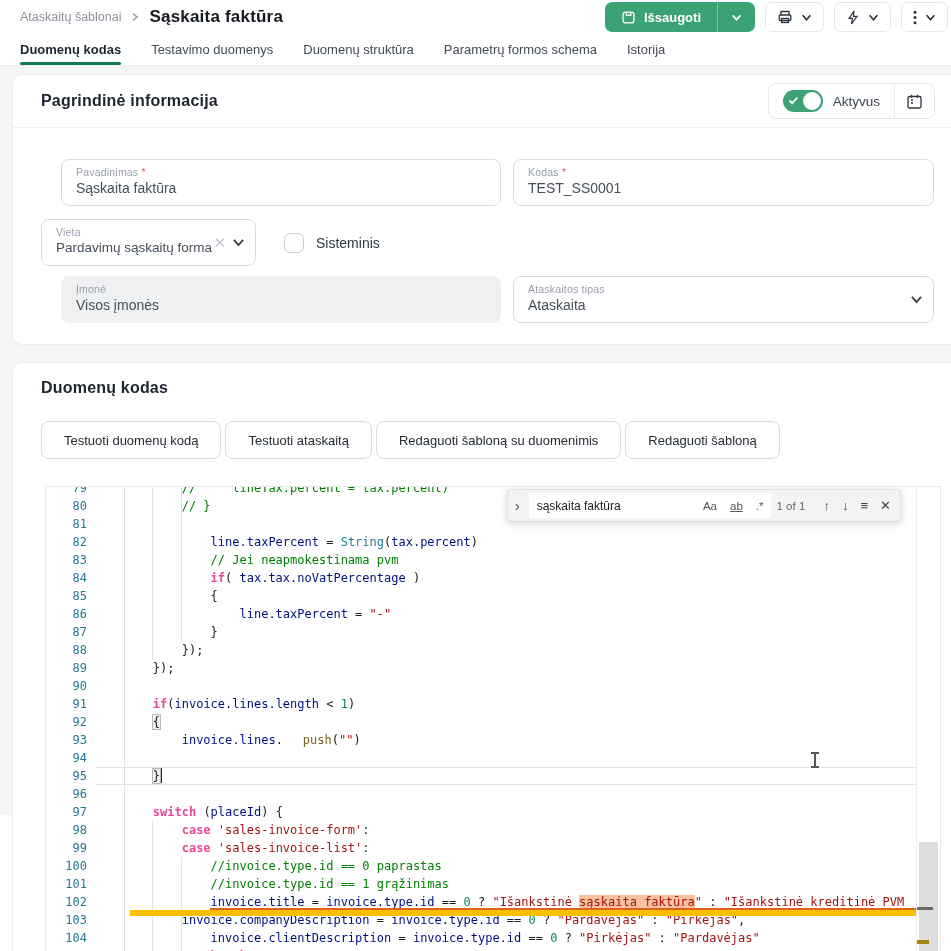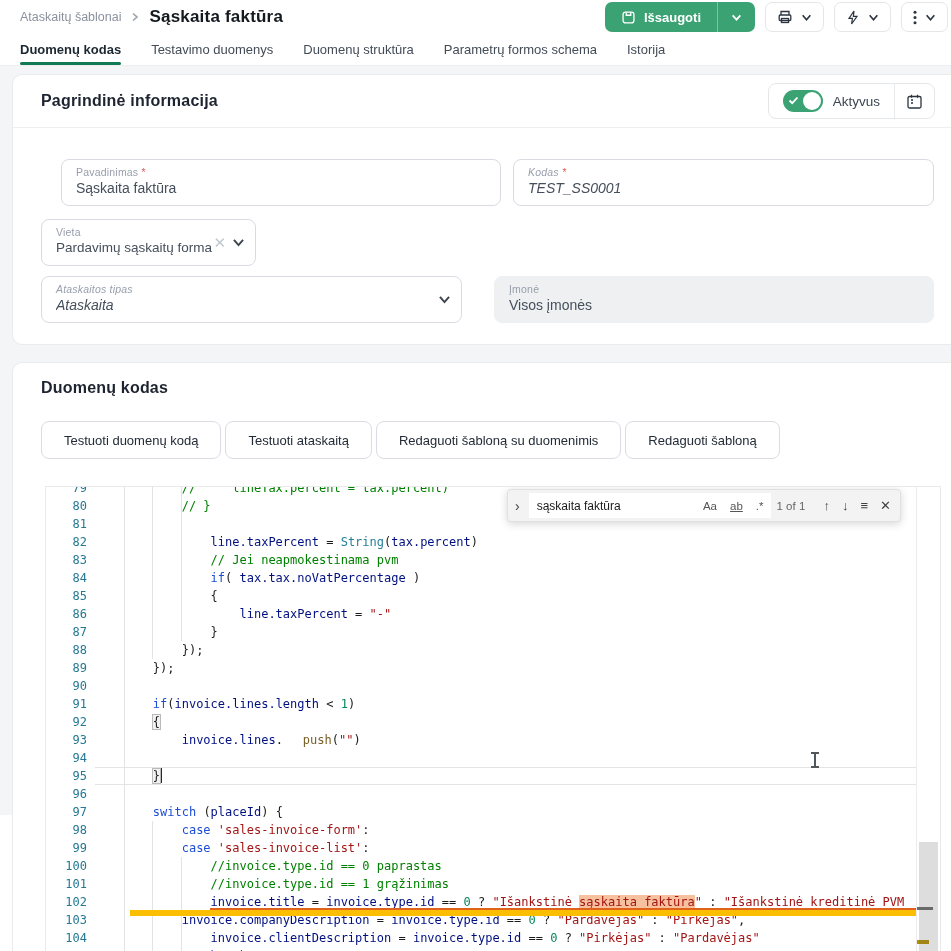--- a/index.html
+++ b/index.html
@@ -53,21 +53,21 @@
   .toggle .chk { position:absolute; left:5px; top:5px; }
   .toggle-label { font-size:13.5px; color:#3c4654; }
   .cal-btn { width:40px; display:flex; align-items:center; justify-content:center;
     border-left:1px solid #e8eaee; cursor:pointer; color:#2c3440; }
 
   
   .frm-row { position:absolute; left:28px; right:37px; height:47px; display:flex; gap:12px; }
   .row1 { top:84px; } .row2 { top:144px; } .row3 { top:201px; }
   .field { position:relative; border:1px solid #d8dce2; border-radius:8px; background:#fff;
     padding:6px 14px 0; cursor:text; }
-  .f-w440 { width:440px;margin-left:20px; } .f-flex { flex:1;font-style:italic; } .f-w215 { width:215px; }
+  .f-w440 { width:440px;margin-left:20px; } .f-flex { flex:1; } .f-w215 { width:215px; }
   .field.disabled { background:#eef0f2; border-color:#eef0f2; cursor:default; }
   .f-label { font-size:10.5px; color:#979eab; letter-spacing:.2px; }
   .f-req { color:#e05b5b; font-size:10.5px; }
   .f-value { font-size:14px; color:#454f5b; margin-top:2px; white-space:nowrap; overflow:hidden; }
   .f-w215 .f-value { font-size:13.5px; }
   .f-side { position:absolute; right:10px; top:0; bottom:0; display:flex; align-items:center; gap:6px; }
   .clear-x { color:#c1c7cf; font-size:15px; line-height:1; cursor:pointer; }
   .chev { color:#3c444e; display:flex; cursor:pointer; }
   .cb-wrap { display:flex; align-items:center; gap:12px; padding-left:16px; cursor:pointer; }
   .checkbox { width:20px; height:20px; border:1.5px solid #c9cfd8; border-radius:6px; background:#fdfdfe; }
@@ -84,21 +84,21 @@
   
   .editor { position:absolute; top:123px; left:32px; width:896px; height:466px;
     border:1px solid #e9e9e9; border-bottom:none; background:#fff; overflow:hidden; }
   .guide { position:absolute; width:1px; background:#e3e3e3; z-index:1; }
   .code-lines { position:relative; margin-top:-8px; margin-right:24px; z-index:2; }
   .code-row { display:flex; height:18px; line-height:18px;
     font-family:"DejaVu Sans Mono","Liberation Mono",monospace; font-size:12px; }
   .ln { flex:none; width:49px; padding-right:8px; text-align:right; color:#237893; }
   .code-pre { flex:1; white-space:pre; overflow:hidden; }
   .code-row.current .code-pre { box-shadow: inset 0 1px 0 #e4e4e4, inset 0 -1px 0 #e4e4e4; }
-  .tk-p { color:#1b1b1b; } .tk-c { color:#008000; } .tk-k { color:#1d4ed8; }
+  .tk-p { color:#1b1b1b; } .tk-c { color:#008000; } .tk-k { color:#ec4899;font-weight:bold; }
   .tk-s { color:#a31515; } .tk-n { color:#098658; } .tk-t { color:#267f99; }
   .tk-f { color:#795e26;margin-left:20px; } .tk-v { color:#001080; }
   .tk-hl { color:#a31515; background:rgba(234,92,0,.38); }
   .tk-bm { color:#1b1b1b; outline:1px solid #b9b9b9; background:rgba(80,80,80,.08); }
   .caret { display:inline-block; width:2px; height:15px; background:#2a2a2a;
     vertical-align:-3px; }
 
   .dec-underline { position:absolute; left:164px; width:708px; top:421px; height:2px;
     background:#e0631d; z-index:3; }
   .dec-band { position:absolute; left:84px; width:788px; top:423px; height:6px;
@@ -260,37 +260,41 @@
           <div class="f-value">Pardavimų sąskaitų forma</div>
           <div class="f-side">
             <span class="clear-x">✕</span>
             <span class="chev icon">
               <svg width="13" height="13" viewBox="0 0 10 10" fill="none" stroke="#3c444e" stroke-width="1.5">
                   <path d="M1.5 3 L5 7 L8.5 3"></path>
                 </svg>
             </span>
           </div>
         </div>
+        <div class="cb-wrap">
+          <span class="checkbox"></span>
+          <span class="cb-label">Sisteminis</span>
+        </div>
       </div>
 
       <div class="frm-row row3">
+        <div class="field f-w440 disabled">
+          <div class="f-label">Įmonė</div>
+          <div class="f-value">Visos įmonės</div>
+        </div>
         <div class="field f-flex">
           <div class="f-label">Ataskaitos tipas</div>
           <div class="f-value">Ataskaita</div>
           <div class="f-side">
             <span class="chev icon">
               <svg width="13" height="13" viewBox="0 0 10 10" fill="none" stroke="#3c444e" stroke-width="1.5">
                   <path d="M1.5 3 L5 7 L8.5 3"></path>
                 </svg>
             </span>
           </div>
-        </div>
-        <div class="field f-w440 disabled">
-          <div class="f-label">Įmonė</div>
-          <div class="f-value">Visos įmonės</div>
         </div>
       </div>
     </section>
 
     <section class="card card-code">
       <h2 class="sec-title code-title">Duomenų kodas</h2>
       <div class="btn-row">
           <button class="outline-btn">Testuoti duomenų kodą</button>
           <button class="outline-btn">Testuoti ataskaitą</button>
           <button class="outline-btn">Redaguoti šabloną su duomenimis</button>

